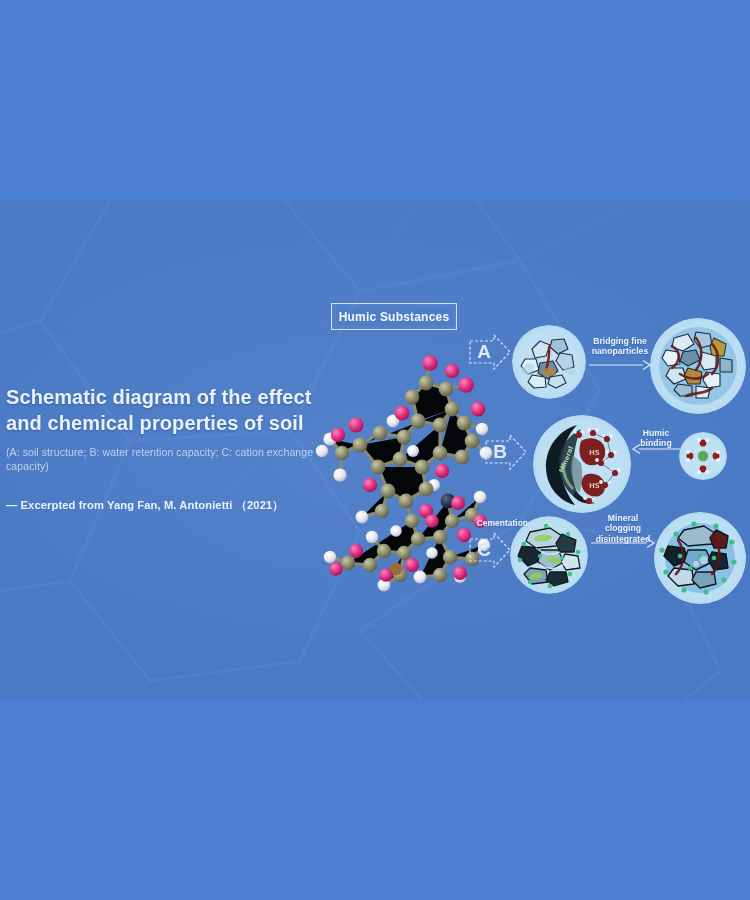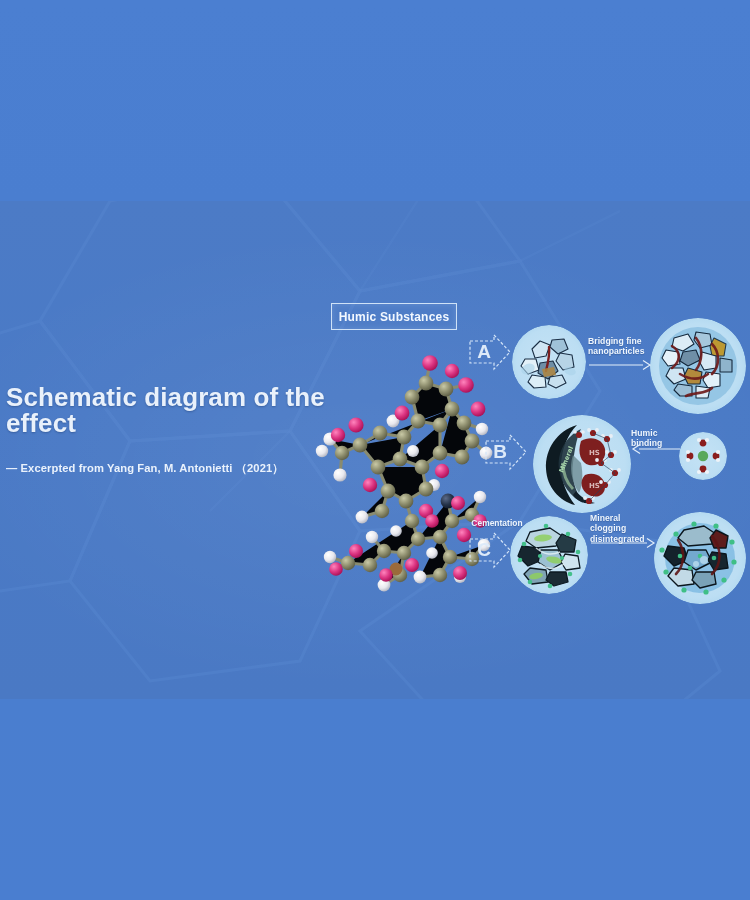--- a/index.html
+++ b/index.html
@@ -26,21 +26,21 @@
   .watermark svg{position:absolute;left:-40px;top:-60px;}
 
   
   .mid-glow{position:absolute;left:0;top:201px;width:750px;height:498px;
     background:radial-gradient(ellipse 620px 330px at 48% 52%,rgba(255,255,255,.055),rgba(255,255,255,0) 70%);
     pointer-events:none;}
 
   
   .text-block{position:absolute;left:6px;top:385px;width:340px;}
   .title{
-    color:#e9f1fb;font-size:26px;line-height:25.5px;font-weight:700;
+    color:#e9f1fb;font-size:20px;line-height:25.5px;font-weight:700;
     letter-spacing:.1px;text-shadow:0 1px 2px rgba(16,44,90,.35);
     margin:0 0 0 0;
   }
   .subtitle{
     margin-top:9px;color:#bcd3ee;font-size:10.6px;line-height:14px;
     letter-spacing:.05px;font-weight:400;
   }
   .attribution{
     margin-top:25px;color:#eaf2fc;font-size:11.2px;font-weight:700;
     letter-spacing:.1px;
@@ -80,35 +80,35 @@
   #circ-a1{left:512px;top:325px;width:74px;height:74px;}
   #circ-a2{left:650px;top:318px;width:96px;height:96px;}
   #circ-b1{left:533px;top:415px;width:98px;height:98px;}
   #circ-b2{left:679px;top:432px;width:48px;height:48px;}
   #circ-c1{left:510px;top:516px;width:78px;height:78px;}
   #circ-c2{left:654px;top:512px;width:92px;height:92px;}
 
   
   .flow{position:absolute;}
   .flow .cap{
-    position:absolute;width:100%;text-align:left;
+    position:absolute;width:100%;text-align:center;
     color:#eef5fd;font-size:8.6px;line-height:10.4px;font-weight:700;
     letter-spacing:.05px;text-shadow:0 1px 1px rgba(20,50,100,.3);
   }
   .flow svg{position:absolute;}
 
   #flow-a{left:588px;top:336px;width:64px;height:34px;}
   #flow-a .cap{top:0;}
   #flow-b{left:631px;top:428px;width:50px;height:30px;}
   #flow-b .cap{top:0;}
   #flow-c{left:590px;top:513px;width:66px;height:36px;}
   #flow-c .cap{top:0;}
 
   .lbl-cementation{
-    position:absolute;left:466px;top:518px;width:62px;text-align:center;
+    position:absolute;left:466px;top:518px;width:62px;text-align:right;
     color:#eef5fd;font-size:8.4px;font-weight:700;letter-spacing:.05px;
     text-shadow:0 1px 1px rgba(20,50,100,.3);
   }
 </style>
 </head>
 <body>
 
 <div class="stage">
 
   <div class="band-top"></div>
@@ -130,21 +130,23 @@
         <path d="M330 290 L250 370"></path>
         <path d="M560 120 L660 70"></path>
       </g>
     </svg>
   </div>
   <div class="mid-glow"></div>
 
   <div class="text-block">
     <div class="title">
       <div>Schematic diagram of the effect</div>
+      <div>and chemical properties of soil</div>
     </div>
+    <div class="subtitle">(A: soil structure; B: water retention capacity; C: cation exchange capacity)</div>
     <div class="attribution">— Excerpted from Yang Fan, M. Antonietti （2021）</div>
   </div>
 
   <div class="hs-pill">
     <span>Humic Substances</span>
   </div>
 
   <div class="molecule">
     <svg width="200" height="290" viewBox="0 0 200 290">
       <defs>

